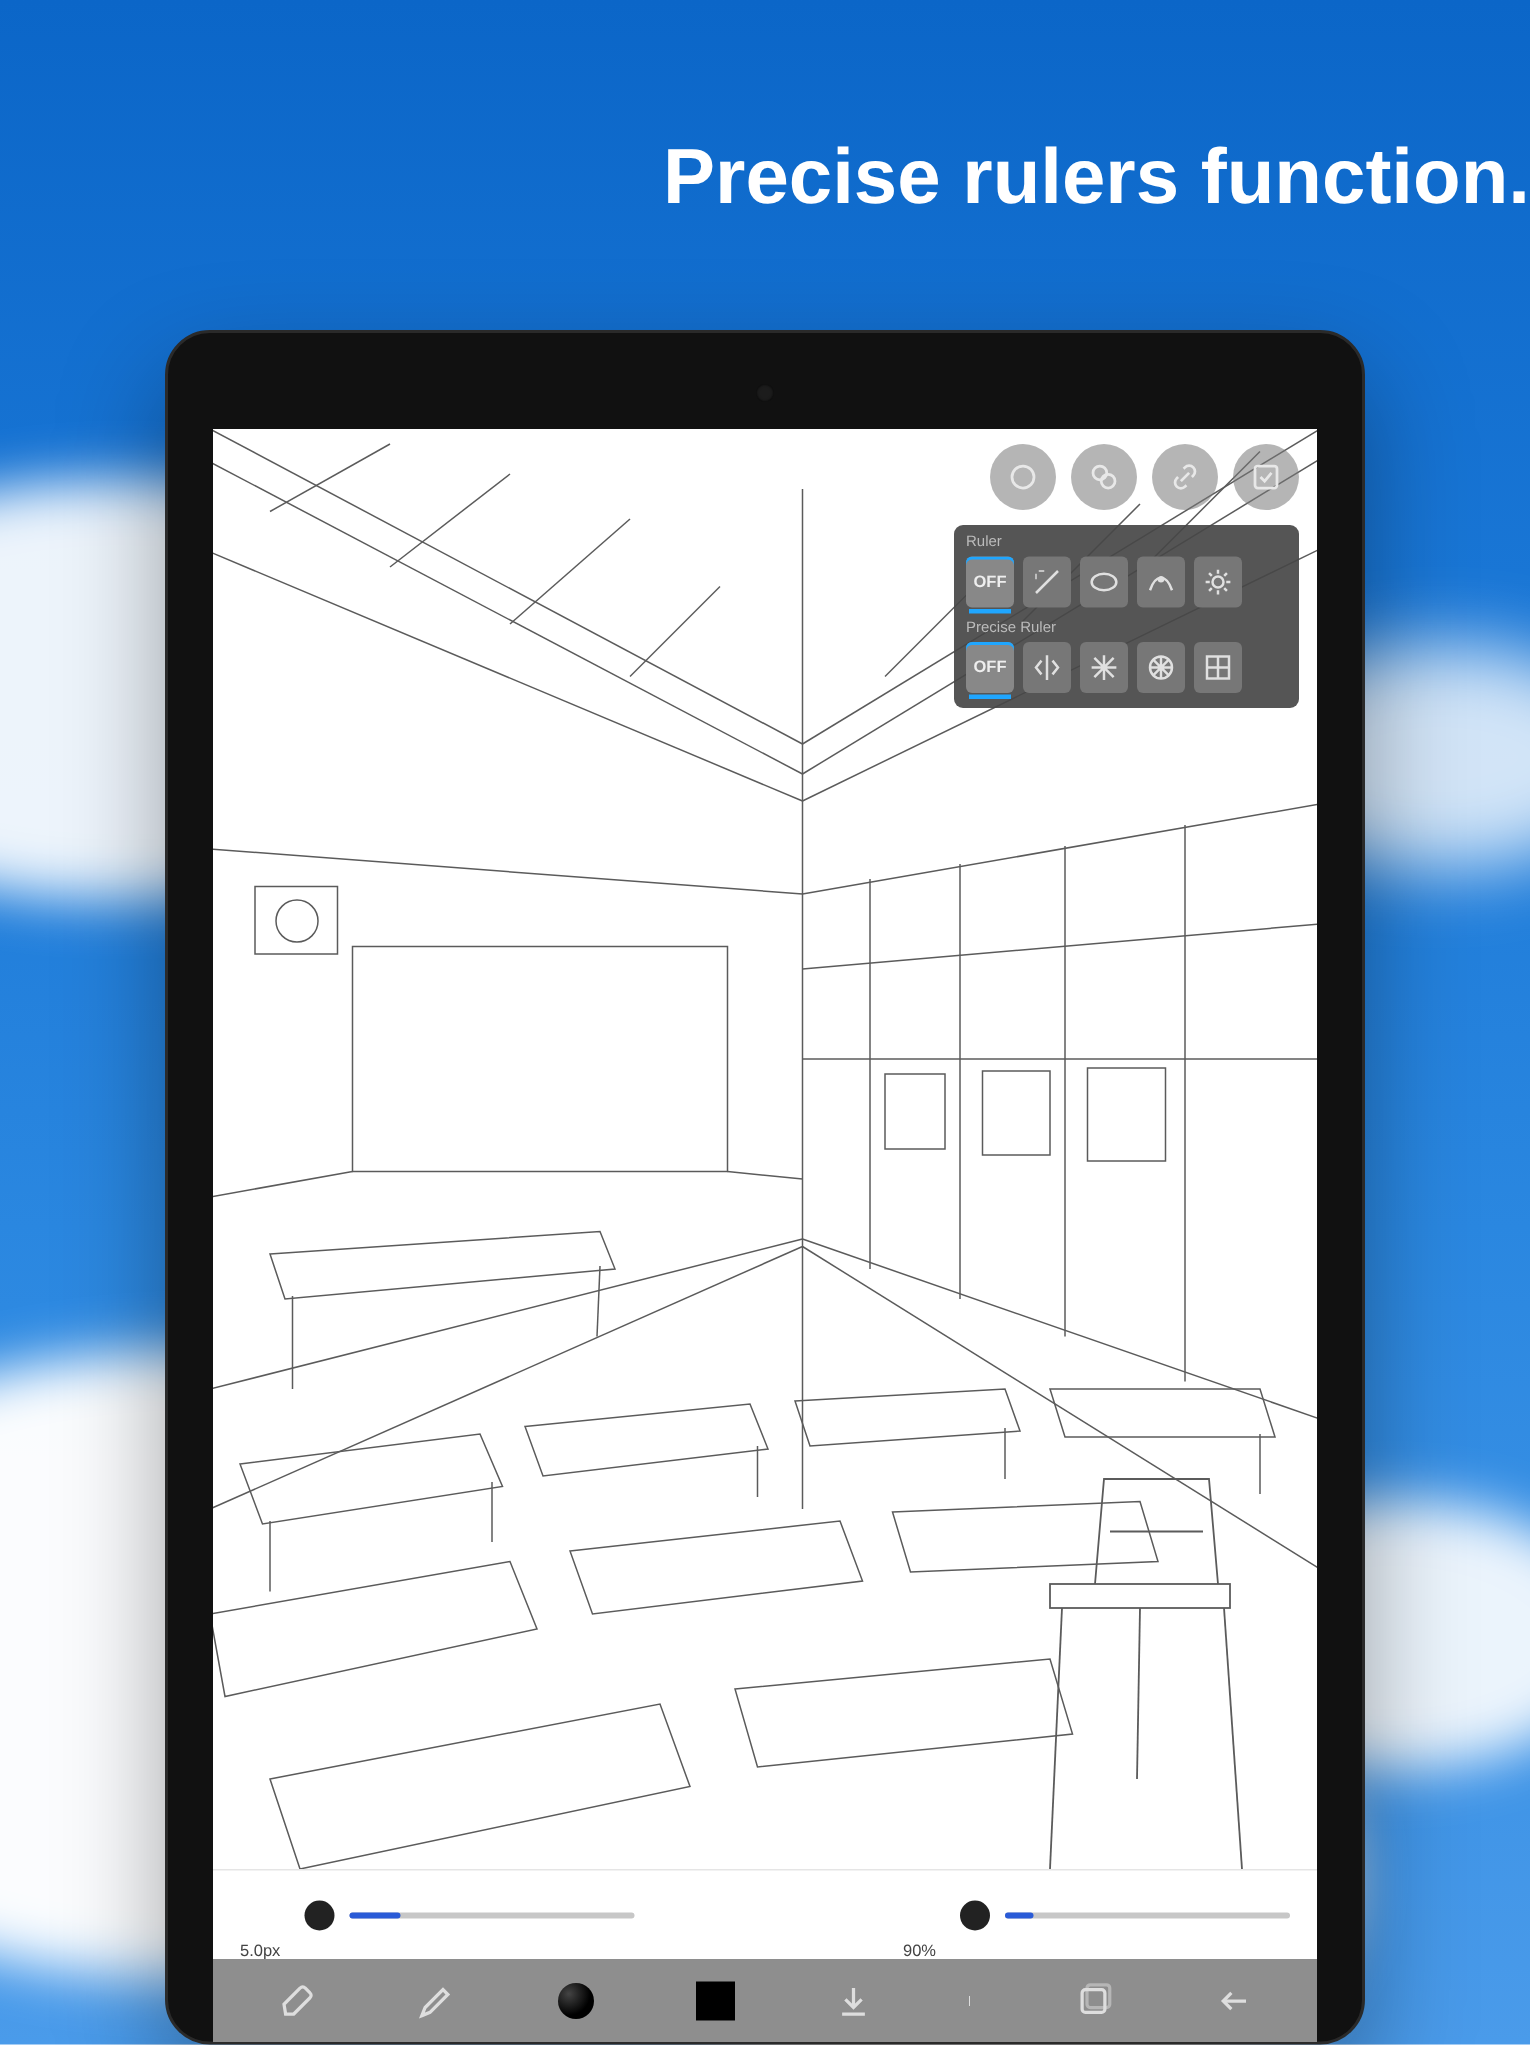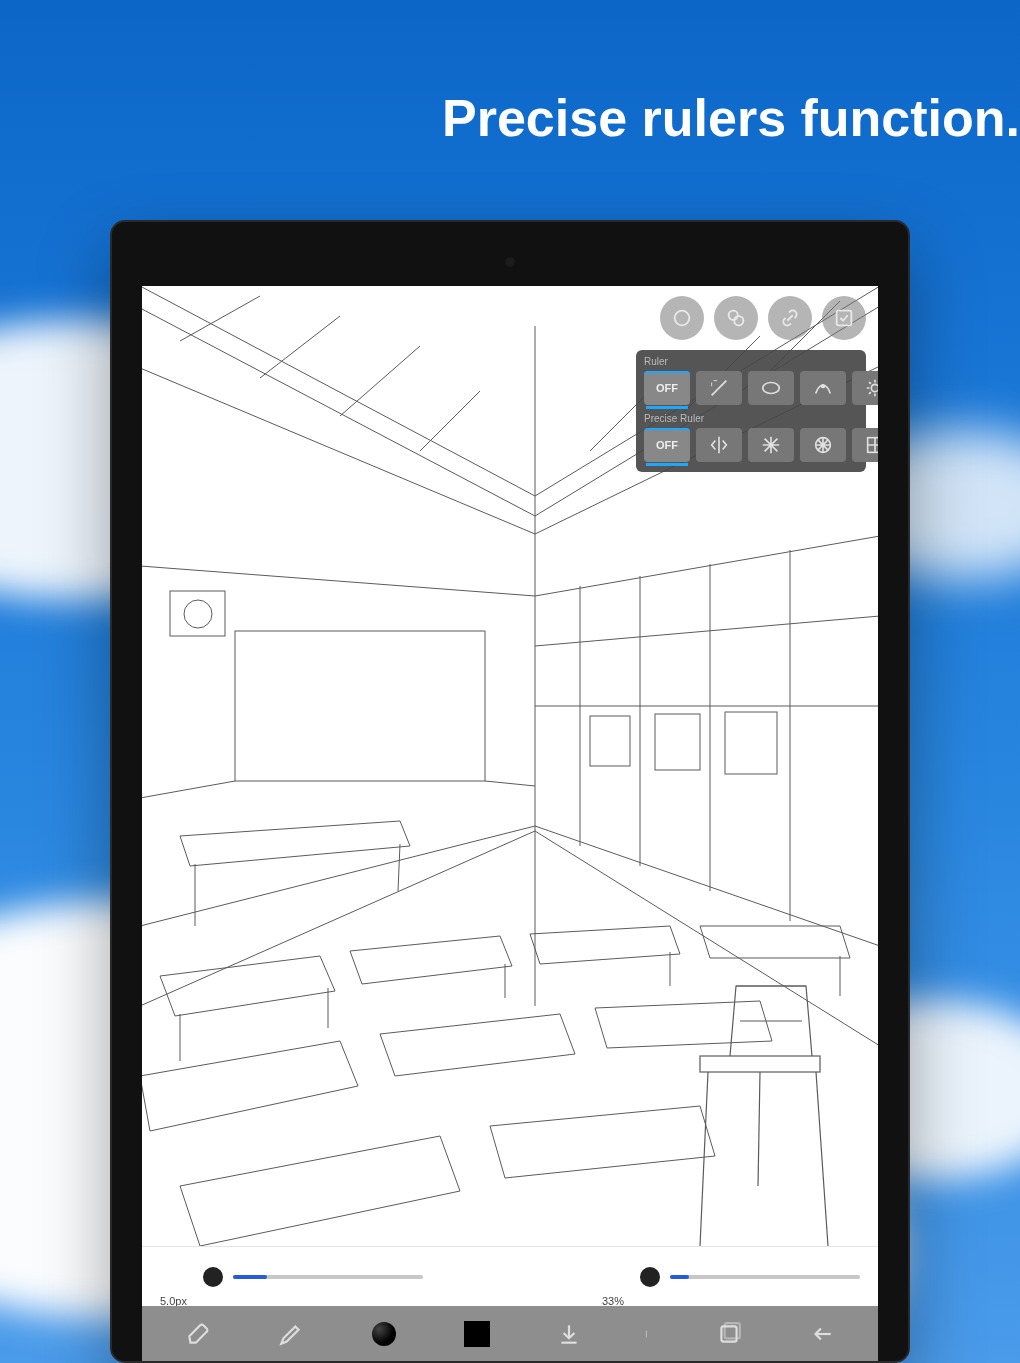--- a/index.html
+++ b/index.html
@@ -23,21 +23,21 @@
     position: absolute; top: 88px; left: 0; right: 0;
     text-align: right; color: #fff; font-weight: 700; font-size: 52px;
     letter-spacing: 0; 
   }
 
   
   .tablet {
     position: absolute; left: 110px; top: 220px;
     width: 800px; height: 1143px;
     background: #111; border: 2px solid #2a2a2a;
-    border-radius: 15px;
+    border-radius: 30px;
     box-shadow: 0 30px 70px rgba(0,0,0,0.35);
   }
   .camera {
     position: absolute; top: 34px; left: 50%; transform: translateX(-50%);
     width: 12px; height: 12px; border-radius: 50%;
     background: #1c1c1c; box-shadow: inset 0 0 2px #000;
   }
   .screen {
     position: absolute; left: 30px; right: 30px; top: 64px; bottom: 0;
     background: #fff; overflow: hidden;
@@ -66,21 +66,21 @@
     position: absolute; right: 12px; top: 64px;
     width: 230px; background: rgba(70,70,70,0.92);
     border-radius: 6px; padding: 6px 8px 10px;
     color:#ddd; font-size:10px;
   }
   .panel-section-title { font-size:10px; color:#bbb; margin-bottom:4px; }
   .panel-row {
     display:flex; gap:6px; margin-bottom:8px;
   }
   .panel-btn {
-    width:46px; height:34px; background:#777; border-radius:4px;
+    width:32px; height:34px; background:#777; border-radius:4px;
     display:flex; align-items:center; justify-content:center;
     flex-shrink:0;
   }
   .panel-btn.active { background:#888; box-shadow:0 2px 0 #1fa6ff inset; position:relative; }
   .panel-btn.active::after{ content:""; position:absolute; left:2px; right:2px; bottom:-4px; height:3px; background:#1fa6ff; }
   .panel-btn .off-label { font-size:11px; font-weight:700; color:#eee; }
   .panel-btn svg { width:22px; height:22px; stroke:#e0e0e0; fill:none; stroke-width:1.8; }
 
   
   .slider-bar {
@@ -311,21 +311,21 @@
 
     <div class="slider-bar">
       <div class="slider-group" style="flex:1">
         <span class="slider-label">5.0px</span>
         <div class="knob"></div>
         <div class="track size-track">
           <div class="fill size-fill"></div>
         </div>
       </div>
       <div class="slider-group" style="flex:1; justify-content:flex-end">
-        <span class="slider-label">33%</span>
+        <span class="slider-label">90%</span>
         <div class="knob"></div>
         <div class="track opacity-track">
           <div class="fill opacity-fill"></div>
         </div>
       </div>
     </div>
 
     <div class="bottom-toolbar">
       <div class="tool">
         <svg viewBox="0 0 24 24">

